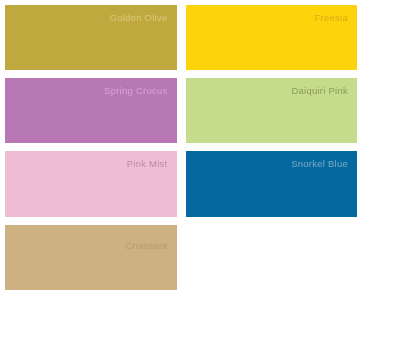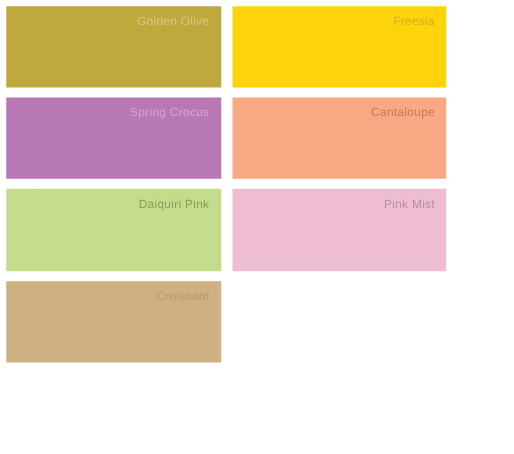--- a/index.html
+++ b/index.html
@@ -54,32 +54,32 @@
   </div>
 
   <div class="swatch" style="background-color: rgb(253, 212, 11);">
     <span class="swatch-label" style="color: rgb(212, 173, 24);">Freesia</span>
   </div>
 
   <div class="swatch" style="background-color: rgb(184, 119, 181);">
     <span class="swatch-label" style="color: rgb(213, 168, 210); text-align: right;">Spring Crocus</span>
   </div>
 
-  <div class="swatch" style="background-color: rgb(248, 168, 130);">
-    <span class="swatch-label" style="color: rgb(199, 122, 88);">Cantaloupe</span>
-  </div>
 
 
   <div class="swatch" style="background-color: rgb(198, 220, 141);">
     <span class="swatch-label" style="color: rgb(138, 154, 92);">Daiquiri Pink</span>
   </div>
 
   <div class="swatch" style="background-color: rgb(238, 189, 212);">
     <span class="swatch-label" style="color: rgb(185, 140, 161); margin-left: 20px;">Pink Mist</span>
   </div>
 
+  <div class="swatch" style="background-color: rgb(4, 105, 158);">
+    <span class="swatch-label" style="color: rgb(127, 169, 196);">Snorkel Blue</span>
+  </div>
 
   <div class="swatch" style="background-color: rgb(206, 177, 130);">
-    <span class="swatch-label" style="color: rgb(179, 154, 111);">Croissant</span>
+    <span class="swatch-label" style="color: rgb(179, 154, 111); margin-top: 8px;">Croissant</span>
   </div>
 
 
 </div>
 
 </body></html>

